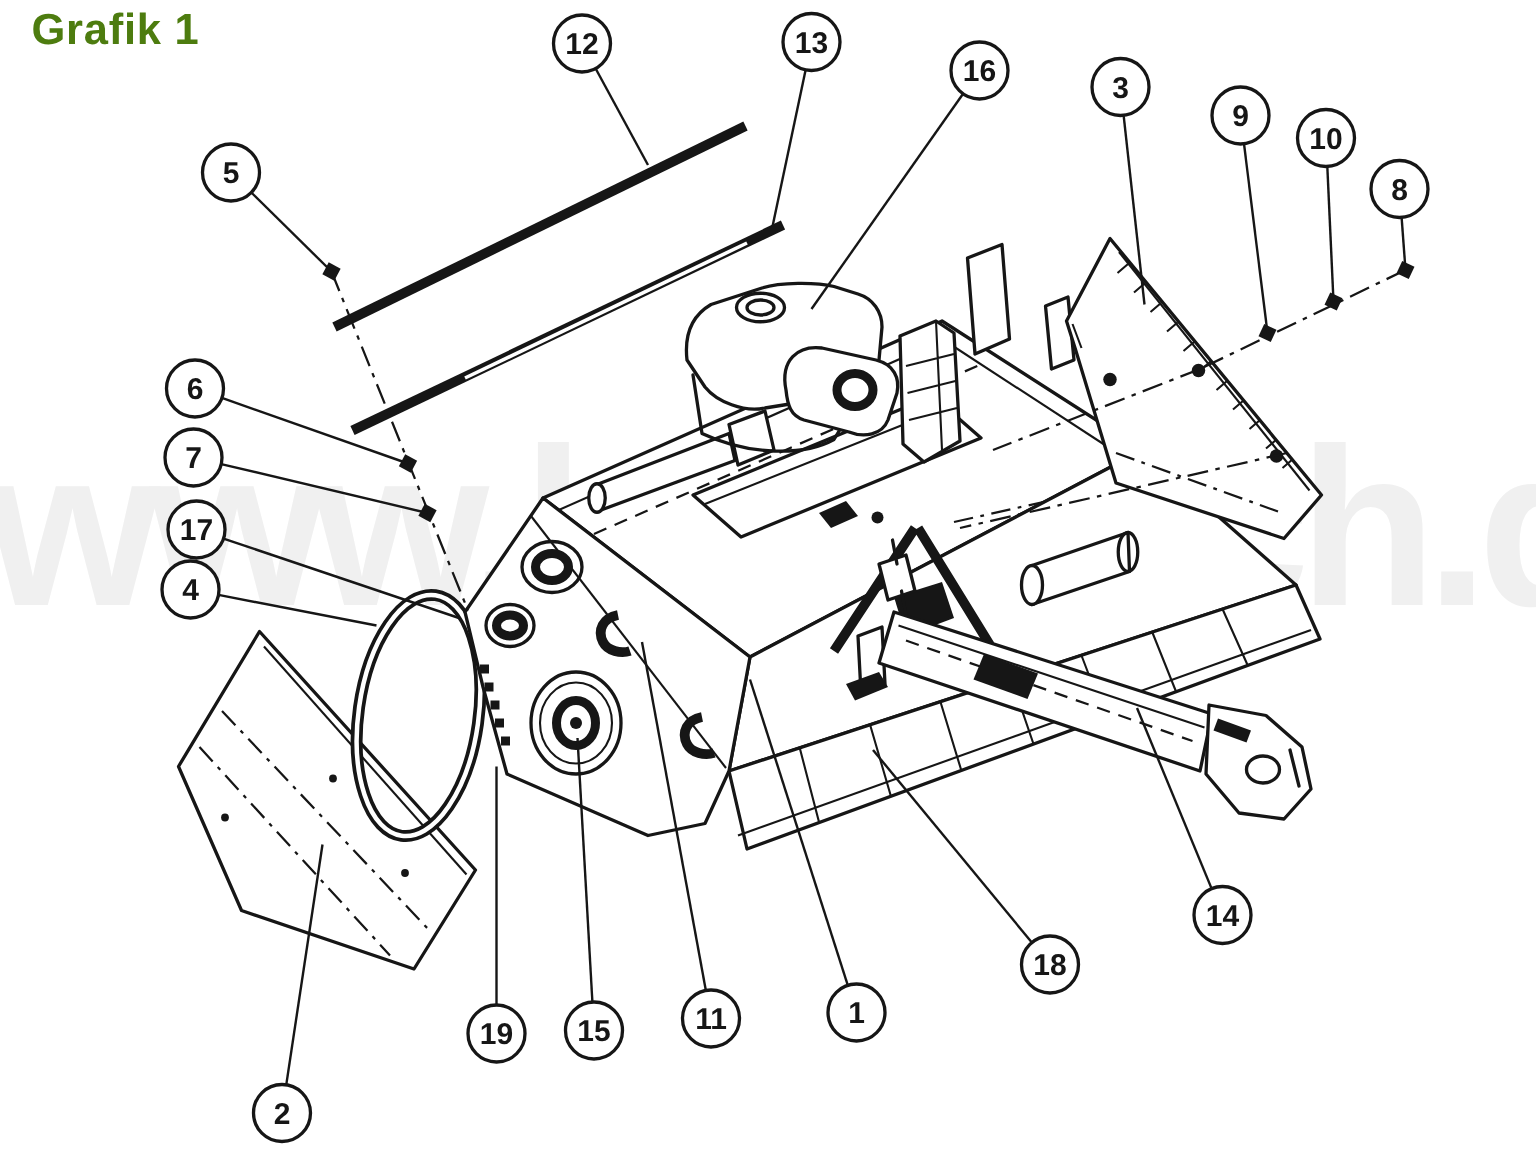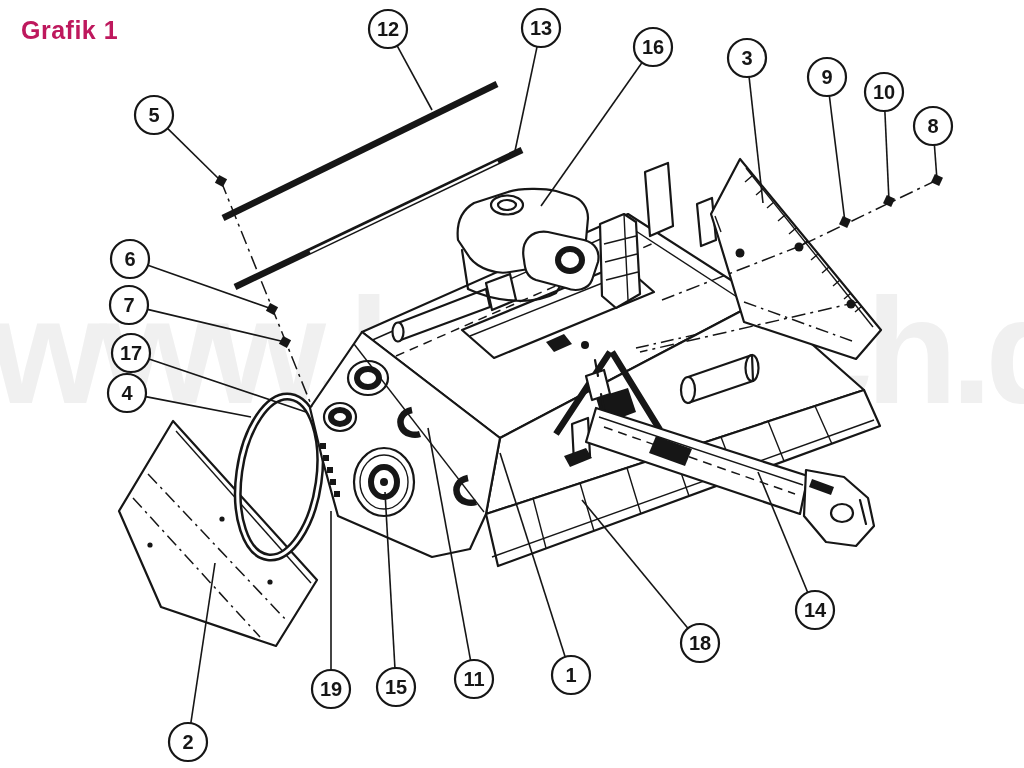--- a/index.html
+++ b/index.html
@@ -1,19 +1,19 @@
 <!DOCTYPE html>
 <html><head>
 <meta charset="utf-8">
 <style>
   html,body{margin:0;padding:0;background:#e8e8e8;}
   .stage{position:relative;width:1024px;height:768px;background:#ffffff;overflow:hidden;
          font-family:"Liberation Sans", sans-serif;}
-  .title{position:absolute;left:21px;top:16px;font-size:25px;font-weight:bold;
-         color:#be185d;letter-spacing:0.5px;z-index:5;}
+  .title{position:absolute;left:21px;top:4px;font-size:29px;font-weight:bold;
+         color:#4d7c0f;letter-spacing:0.5px;z-index:5;}
   .watermark{position:absolute;left:-10px;top:276px;font-size:150px;font-weight:bold;
          color:#f0f0f0;letter-spacing:-7px;line-height:1;white-space:nowrap;z-index:0;}
   svg.layer{position:absolute;left:0;top:0;z-index:1;}
   svg#callout-layer{z-index:3;}
   
   .s   {stroke:#161616;stroke-width:2.2;fill:none;stroke-linejoin:round;stroke-linecap:round;}
   .w   {stroke:#161616;stroke-width:2.2;fill:#ffffff;stroke-linejoin:round;}
   .b   {fill:#161616;stroke:none;}
   .t   {stroke:#161616;stroke-width:1.4;fill:none;}
   .dash{stroke:#161616;stroke-width:1.5;fill:none;stroke-dasharray:9 6;}

